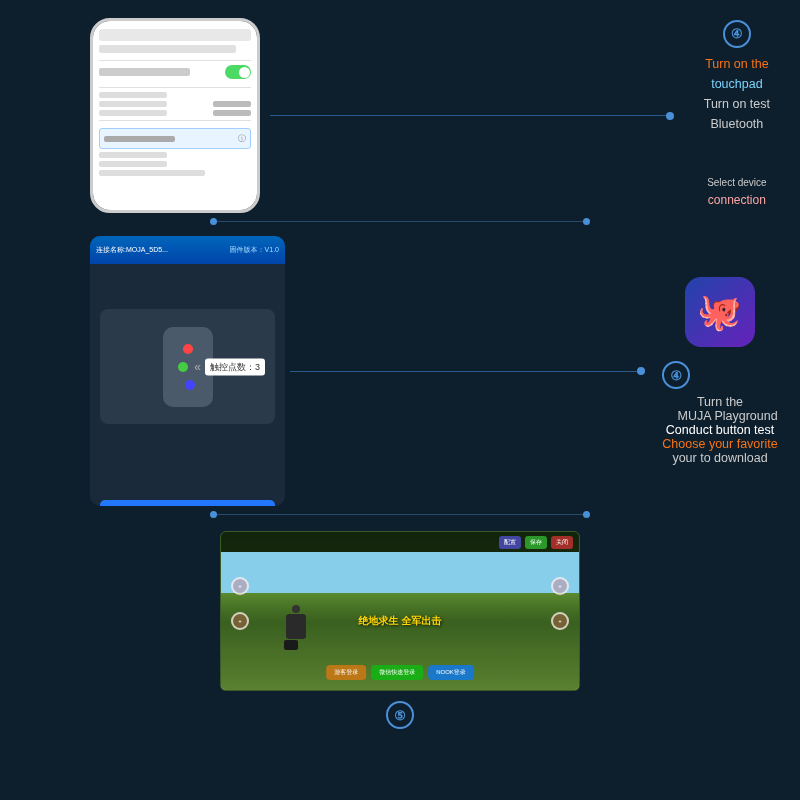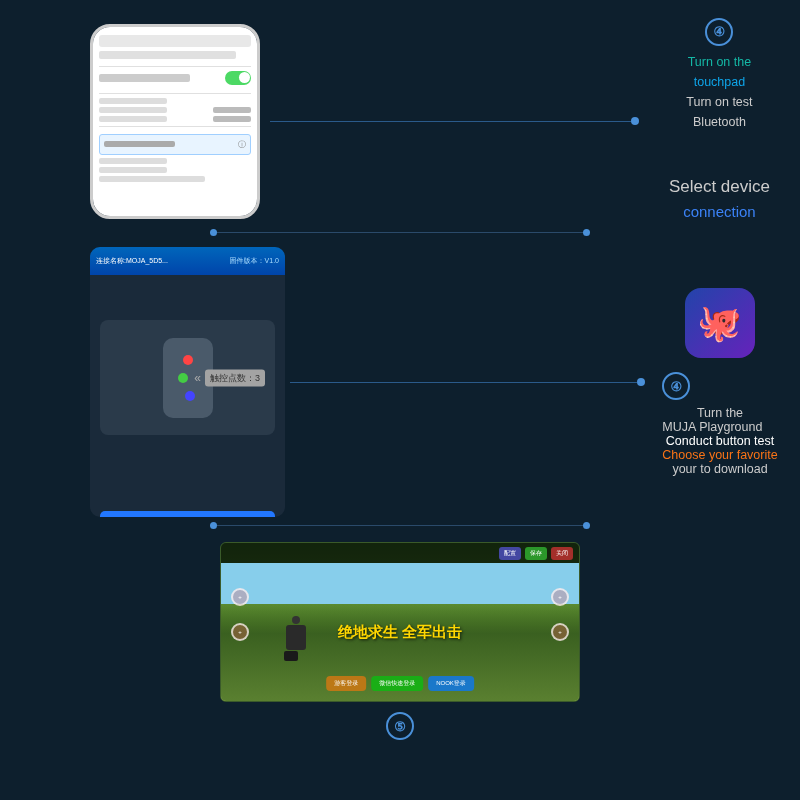--- a/index.html
+++ b/index.html
@@ -321,21 +321,21 @@
       align-items: center;
       gap: 4px;
     }
 
     .chevrons {
       color: #aaa;
       font-size: 12px;
     }
 
     .count-box {
-      background: #a3a3a3;
+      background: #ffffff;
       border-radius: 3px;
       padding: 2px 5px;
       font-size: 9px;
       color: #333;
     }
 
     .upgrade-btn {
       background: #2277ff;
       color: white;
       text-align: center;
@@ -418,21 +418,21 @@
       position: relative;
       background: linear-gradient(to bottom, #87CEEB 0%, #87CEEB 30%, #5a8a30 30%, #4a7a20 60%, #6a9a40 80%, #8aaa50 100%);
     }
 
     .game-title-text {
       position: absolute;
       top: 50%;
       left: 50%;
       transform: translate(-50%, -50%);
       color: #ffd700;
-      font-size: 15px;
+      font-size: 10px;
       font-weight: bold;
       text-shadow: 1px 1px 3px rgba(0,0,0,0.8);
       white-space: nowrap;
     }
 
     .game-circle-btn {
       position: absolute;
       width: 18px;
       height: 18px;
       border-radius: 50%;
@@ -531,26 +531,26 @@
       </div>
     </div>
 
     <div style="display:flex; align-items:center; flex:1; margin: 0 10px;">
       <div style="flex:1; height:1px; background:#2a5a8a;"></div>
       <div class="dot"></div>
     </div>
 
     <div class="step-text-block">
       <div class="step-badge">④</div>
-      <span style="color:#14b8a6; font-size:12.5px;">Turn on the</span>
-      <span style="color:#0ea5e9; font-size:12.5px;">touchpad</span>
+      <span style="color:#f97316; font-size:12.5px;">Turn on the</span>
+      <span style="color:#7dd3fc; font-size:12.5px;">touchpad</span>
       <span style="color:#ccc; font-size:12.5px;">Turn on test</span>
       <span style="color:#ccc; font-size:12.5px;">Bluetooth</span>
-      <span style="color:#ccc; font-size:17px;margin-top:41px;">Select device</span>
-      <span style="color:#3b82f6; font-size:15px;">connection</span>
+      <span style="color:#ccc; font-size:10px;margin-top:41px;">Select device</span>
+      <span style="color:#fca5a5; font-size:12px;">connection</span>
     </div>
   </div>
 
   <div class="h-line-container">
     <div class="h-line"></div>
   </div>
 
   <div class="section2">
 
     <div class="app-mockup">
@@ -583,21 +583,21 @@
     <div style="display:flex; align-items:center; flex:1; margin: 0 5px;">
       <div style="flex:1; height:1px; background:#2a5a8a;"></div>
       <div class="dot"></div>
     </div>
 
     <div class="section2-right">
       <div class="app-icon">🐙</div>
       <div style="margin-top: 14px;">
         <div class="step-badge">④</div>
         <span style="display:block; color:#ccc; font-size:12.5px; text-align:center;">Turn the</span>
-        <span style="display:block; color:#ccc; font-size:12.5px; text-align:left;">MUJA Playground</span>
+        <span style="display:block; color:#ccc; font-size:12.5px; text-align:right;">MUJA Playground</span>
         <span style="display:block; color:#ffffff; font-size:12.5px; text-align:center;">Conduct button test</span>
         <span style="display:block; color:#f97316; font-size:12.5px; text-align:center;">Choose your favorite</span>
         <span style="display:block; color:#ccc; font-size:12.5px; text-align:center;">your to download</span>
       </div>
     </div>
   </div>
 
   <div class="h-line-container">
     <div class="h-line"></div>
   </div>

